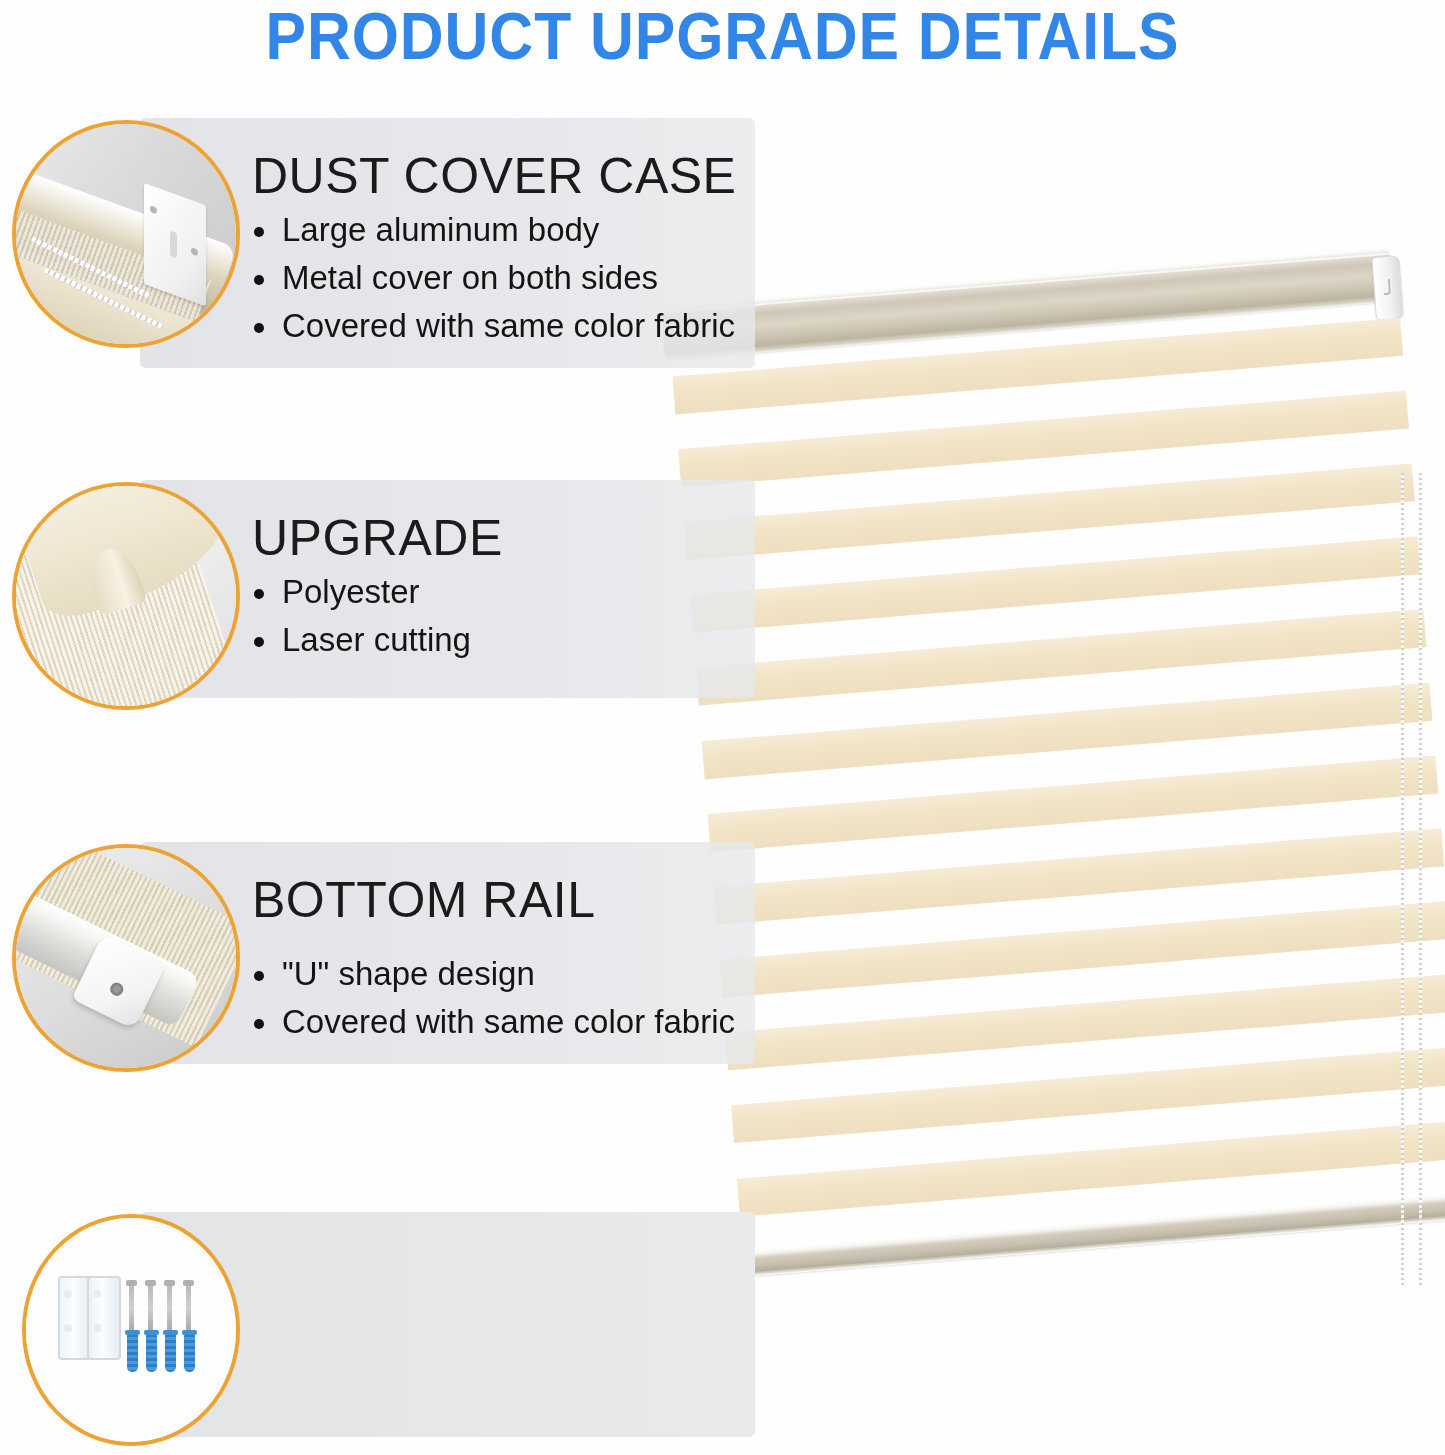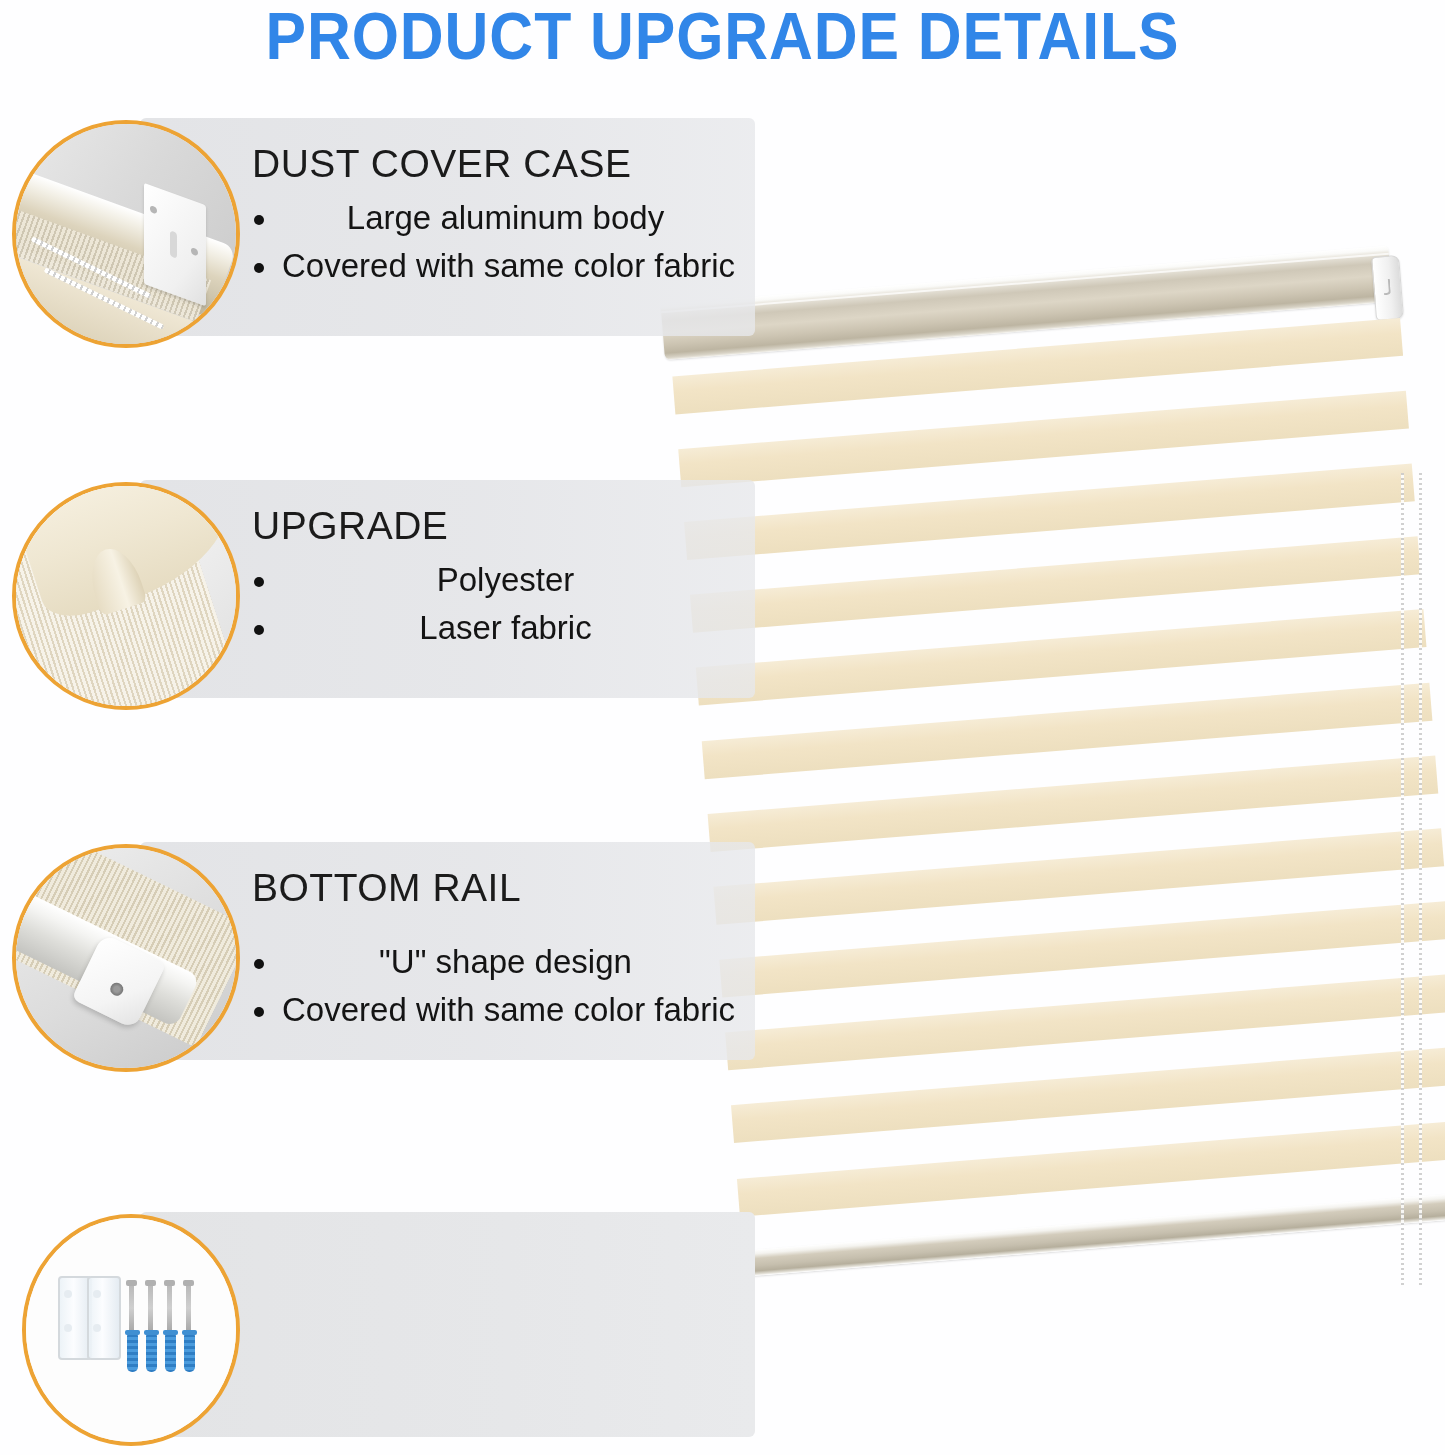--- a/index.html
+++ b/index.html
@@ -154,34 +154,33 @@
     box-sizing: border-box;
     padding: 22px 26px 18px 112px;
   }
   .panel.translucent {
     background: linear-gradient(to right,
         rgba(226,227,230,0.97) 0%,
         rgba(228,229,232,0.92) 55%,
         rgba(231,232,235,0.80) 100%);
   }
   .panel h2 {
-    margin: 0 0 6px 0;
+    margin: 12px 0 6px 0;
     font-family: "Liberation Sans", sans-serif;
     font-weight: normal;
-    font-size: 39px;
+    font-size: 50px;
     letter-spacing: 0.5px;
     color: #1b1b1b;
     line-height: 48px;
     white-space: nowrap;
   }
   .bullets {
     list-style: none;
     margin: 0;
     padding: 0;
-    text-align: center;
   }
   .bullets li {
     position: relative;
     font-size: 33px;
     line-height: 48px;
     color: #141414;
     padding-left: 30px;
     white-space: nowrap;
   }
   .bullets li:before {
@@ -367,20 +366,21 @@
     <div class="chain right"></div>
 
   </div>
 </div>
 
 <div class="feature" style="top:118px;">
   <div class="panel translucent" style="width:615px; min-height:218px;">
     <h2>DUST COVER CASE</h2>
     <ul class="bullets">
       <li>Large aluminum body</li>
+      <li>Metal cover on both sides</li>
       <li>Covered with same color fabric</li>
     </ul>
   </div>
   <div class="medallion m1" style="width:228px;height:228px;left:12px;top:2px;">
     <div class="med-img">
       <div class="bg"></div>
       <div class="rail"></div>
       <div class="mesh"></div>
       <div class="fabric2"></div>
       <div class="cap">
@@ -392,21 +392,21 @@
       <div class="bead2"></div>
     </div>
   </div>
 </div>
 
 <div class="feature" style="top:480px;">
   <div class="panel translucent" style="width:615px; min-height:218px;">
     <h2>UPGRADE</h2>
     <ul class="bullets">
       <li>Polyester</li>
-      <li>Laser fabric</li>
+      <li>Laser cutting</li>
     </ul>
   </div>
   <div class="medallion m2" style="width:228px;height:228px;left:12px;top:2px;">
     <div class="med-img">
       <div class="bg"></div>
       <div class="sheer"></div>
       <div class="solid"></div>
       <div class="fold"></div>
     </div>
   </div>

